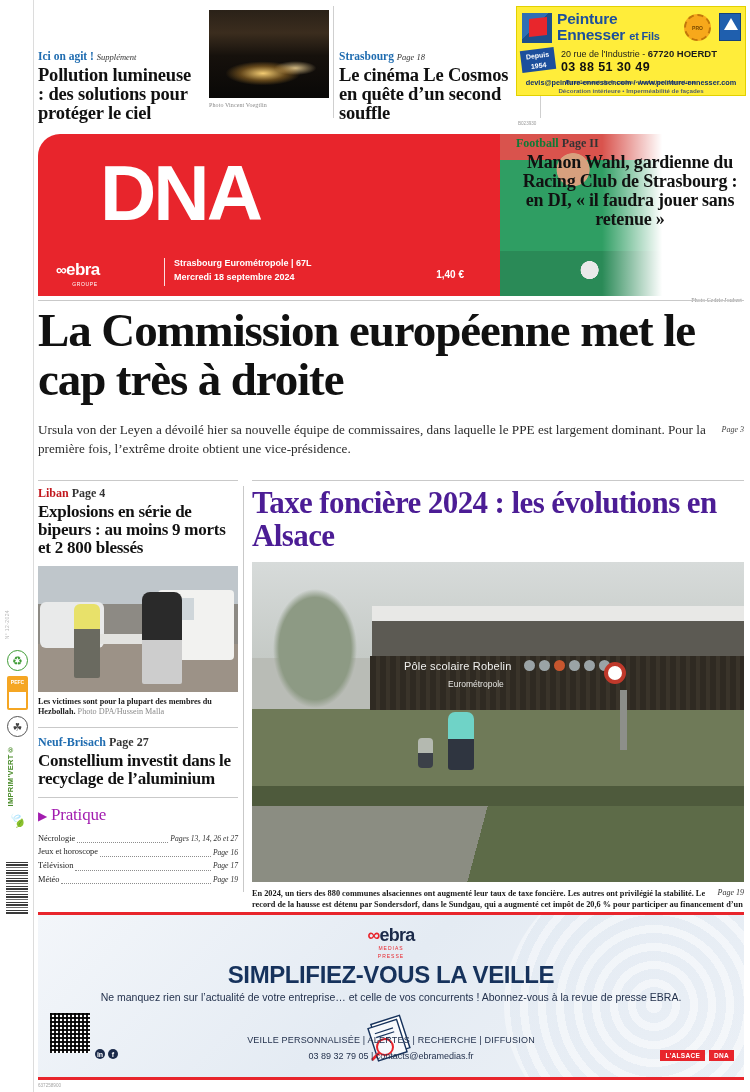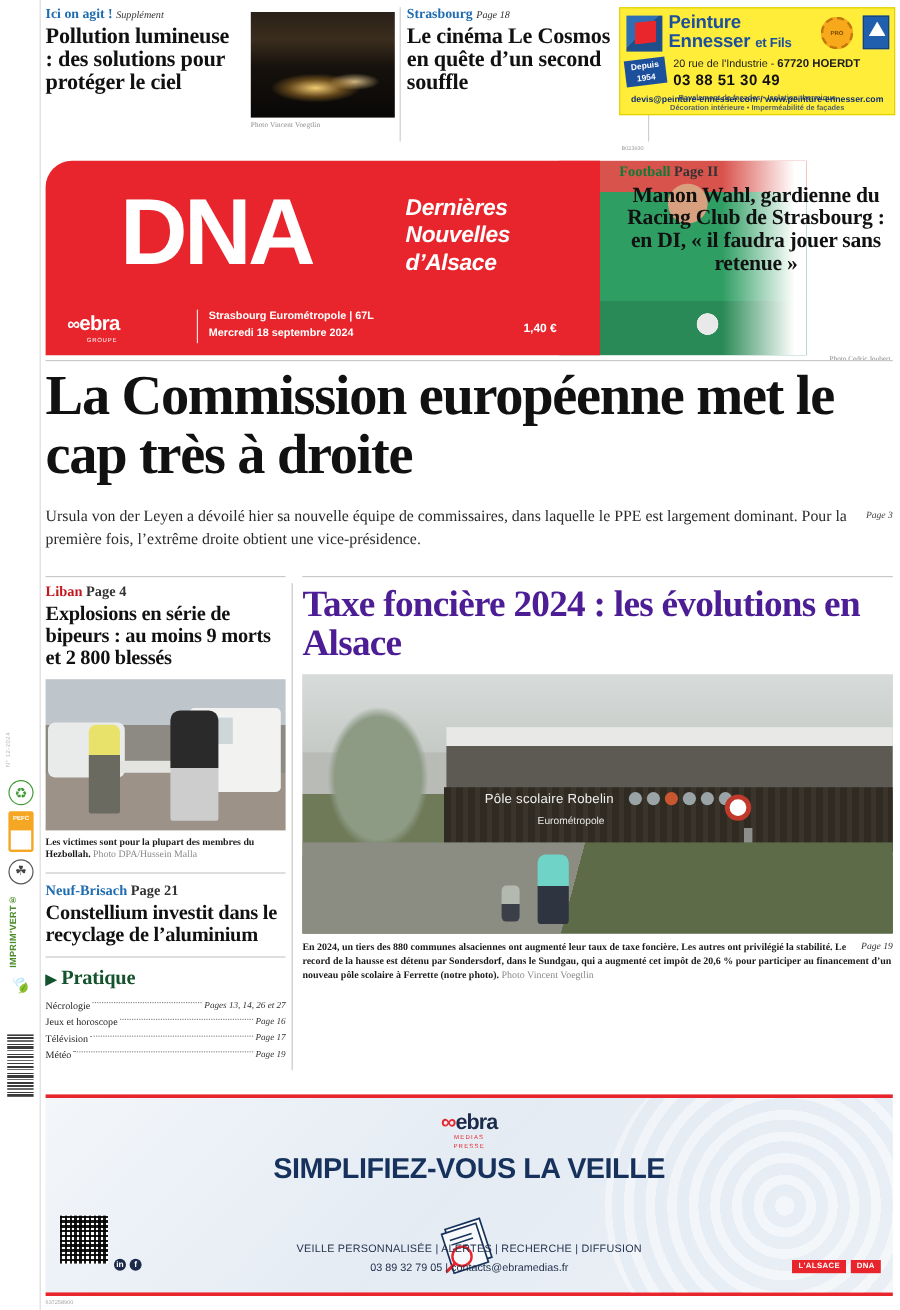--- a/index.html
+++ b/index.html
@@ -64,21 +64,21 @@
   .teaser { position:absolute; top:6px; }
   .teaser-a { left:4px; width:160px; }
   .teaser-divider {
     position:absolute; top:6px; width:1px; height:112px; background:#cfcfcf;
   }
   .kicker { font-size:11.5px; font-weight:bold; line-height:1.1; }
   .kicker .page-ref {
     font-style:italic; font-weight:normal; font-size:8.5px; color:#333;
     font-family:"Liberation Serif", serif;
   }
-  .k-blue { color:#1f6cb0; }
+  .k-blue { color:#1f6cb0;margin-top:44px; }
   .teaser-title {
     font-size:18.5px; font-weight:bold; line-height:1.03; color:#111;
     margin-top:3px; letter-spacing:-.2px;
   }
   .teaser-photo {
     position:absolute; left:175px; top:10px; width:120px; height:88px;
     background:
       radial-gradient(ellipse 50px 16px at 45% 72%, rgba(255,214,120,.95) 0%, rgba(255,180,60,.35) 45%, rgba(0,0,0,0) 75%),
       radial-gradient(ellipse 30px 10px at 72% 66%, rgba(255,225,160,.8) 0%, rgba(0,0,0,0) 70%),
       linear-gradient(to bottom, #2a2118 0%, #3b2d1e 26%, #16110c 52%, #090807 100%);
@@ -279,40 +279,40 @@
   }
   .lp-stretcher {
     position:absolute; left:42px; top:68px; width:92px; height:10px; background:#e3e3e0;
   }
   .caption {
     margin-top:5px; font-size:8.2px; line-height:1.32; color:#1c1c1c; font-weight:bold;
   }
   .caption .credit { font-weight:normal; color:#8a8a8a; }
   .hr-thin { margin:9px 0 7px 0; border-top:1px solid #c9c9c9; }
   .pratique-head {
-    font-size:17px; color:#14532d; font-weight:bold; letter-spacing:-.2px;
+    font-size:17px; color:#a21caf; font-weight:normal; letter-spacing:-.2px;
   }
   .pratique-head .tri { font-size:12px; margin-right:4px; }
   .pratique-list { margin-top:7px; }
   .pratique-row {
-    display:flex; align-items:flex-start; font-size:8.4px; color:#222; line-height:1.62;font-family:Liberation Serif, serif;
+    display:flex; align-items:flex-end; font-size:8.4px; color:#222; line-height:1.62;font-family:Liberation Serif, serif;
   }
   .pr-label { white-space:nowrap; }
   .pr-dots {
     flex:1; border-bottom:1px dotted #8d8d8d; margin:0 2px 2px 2px; height:.55em;
   }
   .pr-page { font-style:italic; font-size:7.6px; color:#333; white-space:nowrap; }
 
   
   .col-right { position:absolute; left:252px; top:486px; width:492px; }
   .taxe-title {
     font-size:31px; font-weight:bold; line-height:1.08; color:#4c1d95; letter-spacing:-.6px;
   }
   .taxe-photo {
-    margin-top:9px; width:492px; height:216px; position:relative; overflow:hidden;
+    margin-top:9px; width:492px; height:320px; position:relative; overflow:hidden;
     background:
       linear-gradient(to bottom, #cfd3d2 0 30%, #b9bcb6 30% 46%, #6f7a58 46% 70%, #4e5a3c 70% 100%);
   }
   .tp-sky { position:absolute; left:0; top:0; width:100%; height:30%;
     background:linear-gradient(to bottom,#d7dbda,#c5cac6); }
   .tp-building {
     position:absolute; left:120px; top:44px; width:372px; height:96px;
     background:linear-gradient(to bottom,#e8e8e6 0 16%, #5c5a53 16% 78%, #4c4a44 78% 100%);
   }
   .tp-fence {
@@ -505,21 +505,20 @@
     <div class="ya-web">devis@peinture-ennesser.com / www.peinture-ennesser.com</div>
   </div>
   <div class="ya-code">B023930</div>
 
   <div class="mast-photo">
     <div class="mast-photo-fade"></div>
   </div>
 
   <div class="masthead">
     <div class="dna-logo">DNA</div>
-    <div class="dna-sub">Dernières Nouvelles d’Alsace</div>
 
     <div class="mast-footer">
       <div class="ebra-mark">
         <span class="inf">∞</span><span>ebra</span>
         <span class="grp">GROUPE</span>
       </div>
       <div class="mast-vrule"></div>
       <div class="mast-lines">
         <div>Strasbourg Eurométropole | 67L</div>
         <div>Mercredi 18 septembre 2024</div>
@@ -572,21 +571,21 @@
         <span>Les victimes sont pour la plupart des membres du Hezbollah.</span>
         <span class="credit">Photo DPA/Hussein Malla</span>
       </div>
     </div>
 
     <div class="hr-thin"></div>
 
     <div>
       <div class="story-kicker blue">
         <span>Neuf-Brisach</span>
-        <span class="page-ref">Page 21</span>
+        <span class="page-ref">Page 27</span>
       </div>
       <div class="story-title">Constellium investit dans le recyclage de l’aluminium</div>
     </div>
 
     <div class="hr-thin"></div>
 
     <div>
       <div class="pratique-head">
         <span class="tri">▶</span><span>Pratique</span>
       </div>
@@ -647,20 +646,21 @@
     </div>
   </div>
 
   <div class="ebra-ad">
     <div class="ebra-logo-top">
       <span class="red">∞</span><span>ebra</span>
     </div>
     <div class="ebra-logo-sub" style="white-space:pre-line;">MEDIAS
 PRESSE</div>
     <div class="ebra-title">SIMPLIFIEZ-VOUS LA VEILLE</div>
+    <div class="ebra-sub">Ne manquez rien sur l’actualité de votre entreprise… et celle de vos concurrents ! Abonnez-vous à la revue de presse EBRA.</div>
 
     <svg class="ebra-icon" viewBox="0 0 58 50">
       <g transform="rotate(-18 29 25)">
         <rect x="14" y="6" width="30" height="34" fill="#ffffff" stroke="#16325c" stroke-width="1.4"></rect>
         <rect x="10" y="9" width="30" height="34" fill="#f7f9fc" stroke="#16325c" stroke-width="1.4"></rect>
         <line x1="15" y1="16" x2="34" y2="16" stroke="#16325c" stroke-width="1.2"></line>
         <line x1="15" y1="20" x2="34" y2="20" stroke="#16325c" stroke-width="1.2"></line>
         <line x1="15" y1="24" x2="28" y2="24" stroke="#16325c" stroke-width="1.2"></line>
       </g>
       <circle cx="23" cy="34" r="8" fill="none" stroke="#e8252c" stroke-width="2"></circle>

